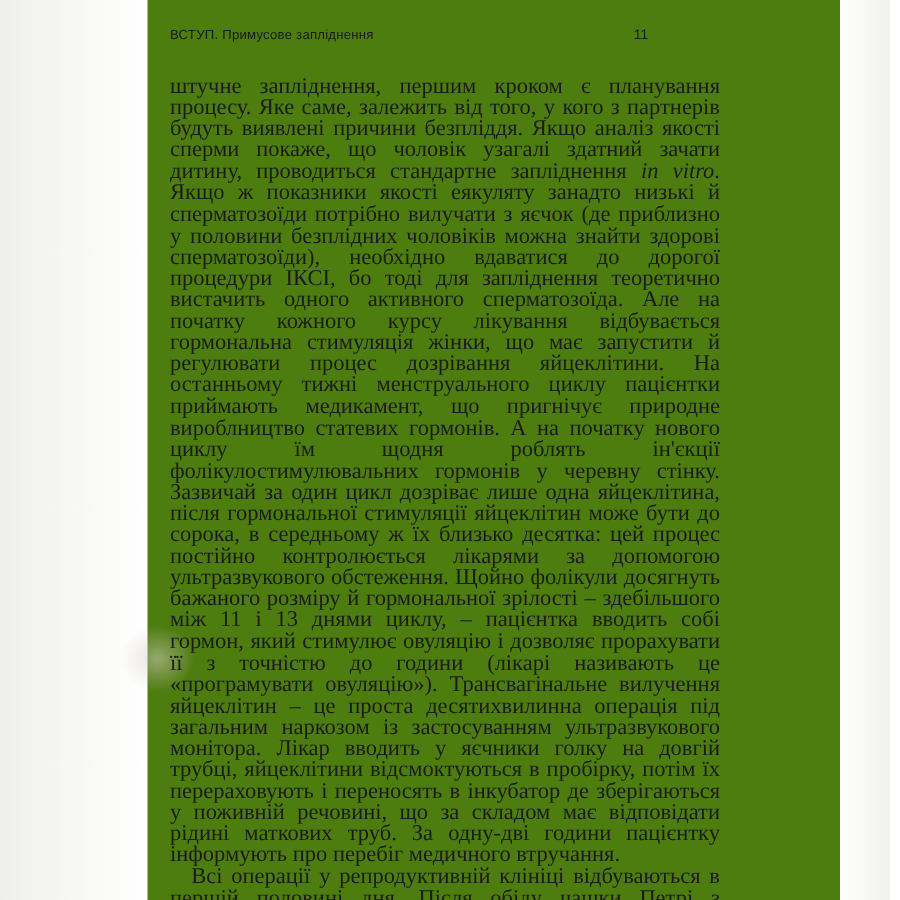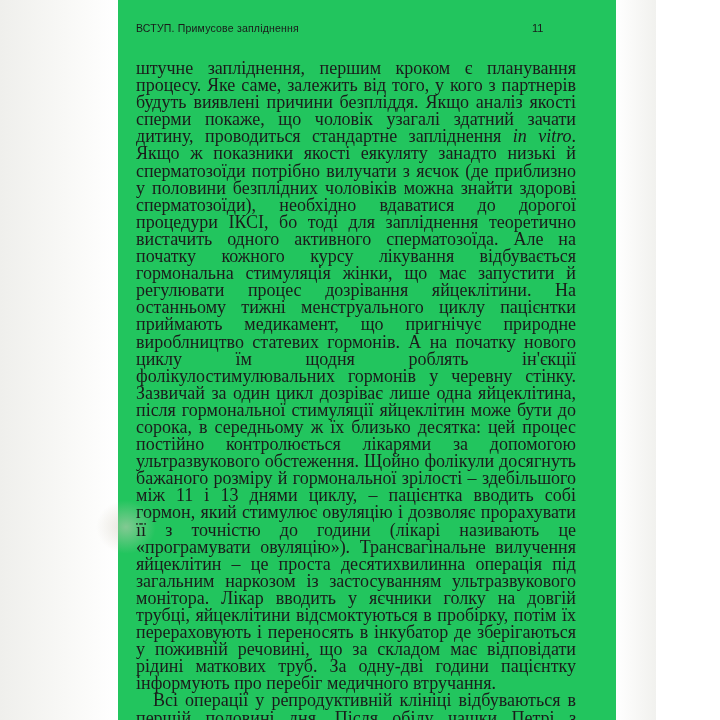--- a/index.html
+++ b/index.html
@@ -9,23 +9,23 @@
   }
   body {
     width: 720px;
     height: 720px;
     font-family: "Liberation Serif", serif;
     color: #1a1a1a;
     overflow: hidden;
   }
   .page {
     position: relative;
-    width: 656px;
+    width: 712px;
     height: 720px;
-    background: #22c55e;
+    background: #4d7c0f;
     box-sizing: border-box;
   }
   
   .page::before {
     content: "";
     position: absolute;
     left: 0; top: 0; bottom: 0;
     width: 118px;
     background: linear-gradient(to right, #efefec 0%, #f8f8f6 55%, #ffffff 100%);
     pointer-events: none;
@@ -56,21 +56,21 @@
     font-size: 10.5px;
     letter-spacing: 0.2px;
     color: #1a1a1a;
     white-space: nowrap;
   }
   .folio {
     font-family: "Liberation Sans", sans-serif;
     font-size: 11px;
     color: #1a1a1a;
     position: absolute;
-    left: 396px;
+    left: 371px;
     top: 0;
   }
   p.body {
     margin: 0;
     font-size: 18px;
     line-height: 17.1px;
     text-align: justify;
     text-justify: inter-word;
     hyphens: none;
     color: #1b1b1b;

